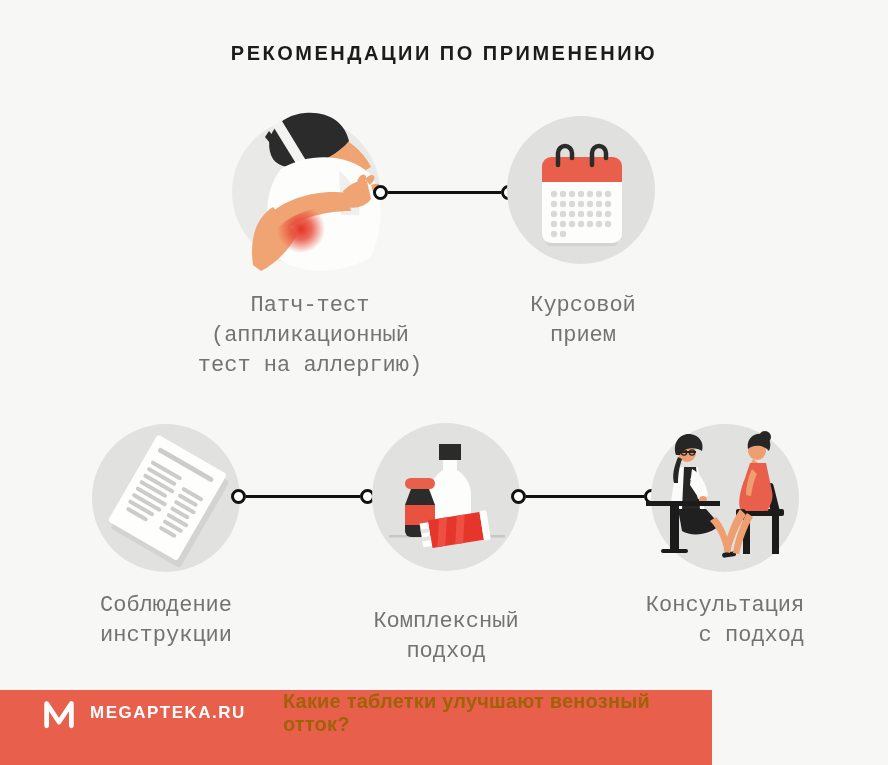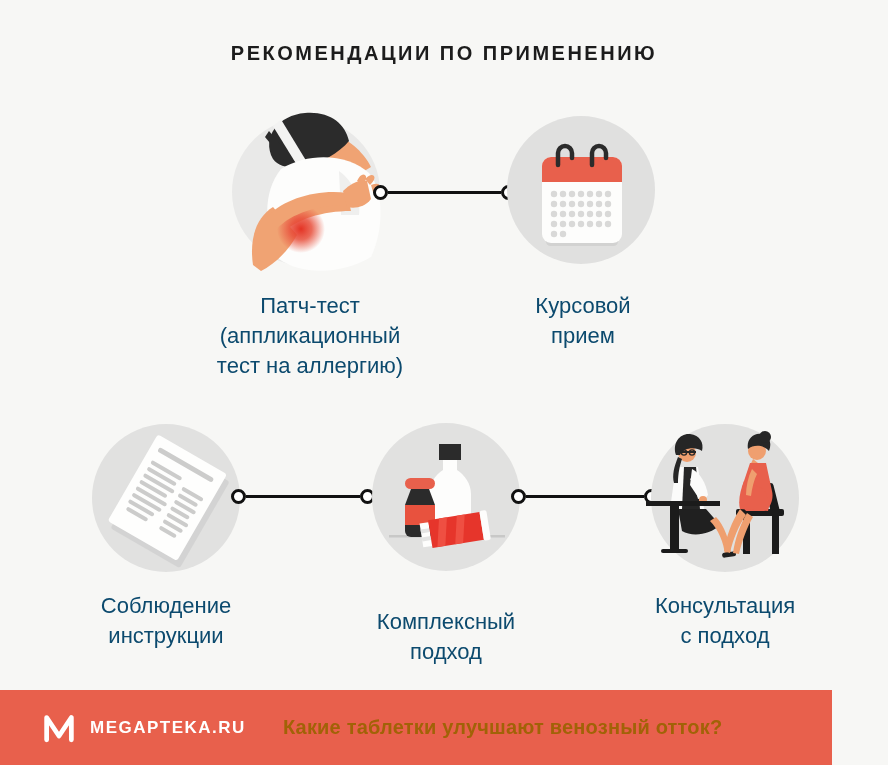--- a/index.html
+++ b/index.html
@@ -13,25 +13,25 @@
   }
   .icon-svg{position:absolute;width:170px;height:170px;}
   .connector{position:absolute;display:flex;align-items:center;height:15px;}
   .connector .ring{
     width:9px;height:9px;border:3px solid #111;border-radius:50%;
     background:#fff;flex:0 0 auto;
   }
   .connector .line{flex:1 1 auto;height:3px;background:#111;}
   .step-label{
     position:absolute;transform:translateX(-50%);text-align:center;
-    font-size:22px;line-height:30px;color:#0c4a6e;white-space:nowrap;
+    font-size:22px;line-height:30px;color:#737373;white-space:nowrap;font-family:Liberation Mono, monospace;
   }
   .footer{
-    position:absolute;left:0;top:690px;width:832px;height:75px;
-    display:flex;align-items:center;
+    position:absolute;left:0;top:690px;width:712px;height:75px;
+    display:flex;align-items:flex-start;
   }
   .footer-bg{position:absolute;inset:0;}
   .footer-content{position:relative;display:flex;align-items:center;width:100%;}
   .logo-m{margin-left:40px;flex:0 0 auto;}
   .brand{
     color:#fff;font-weight:bold;font-size:17px;letter-spacing:1.5px;
     margin-left:12px;
   }
   .question{
     color:#a16207;font-weight:bold;font-size:20px;letter-spacing:0.2px;
@@ -234,21 +234,21 @@
   </svg>
 
   <div class="step-label" style="left:166px;top:591px;">
     <div>Соблюдение</div>
     <div>инструкции</div>
   </div>
   <div class="step-label" style="left:446px;top:591px;margin-top:16px;">
     <div>Комплексный</div>
     <div>подход</div>
   </div>
-  <div class="step-label" style="left:725px;top:591px;">
+  <div class="step-label" style="left:725px;top:591px;text-align:right;">
     <div>Консультация</div>
     <div>с подход</div>
   </div>
 
   <div class="footer">
     <div class="footer-bg" style="background:#e8604c;"></div>
     <div class="footer-content">
       <svg class="logo-m" width="38" height="37" viewBox="0 0 40 38">
         <path d="M7 32 L7 8.5 L20 28 L33 8.5 L33 32" fill="none" stroke="#ffffff" stroke-width="5" stroke-linecap="round" stroke-linejoin="round"></path>
       </svg>

